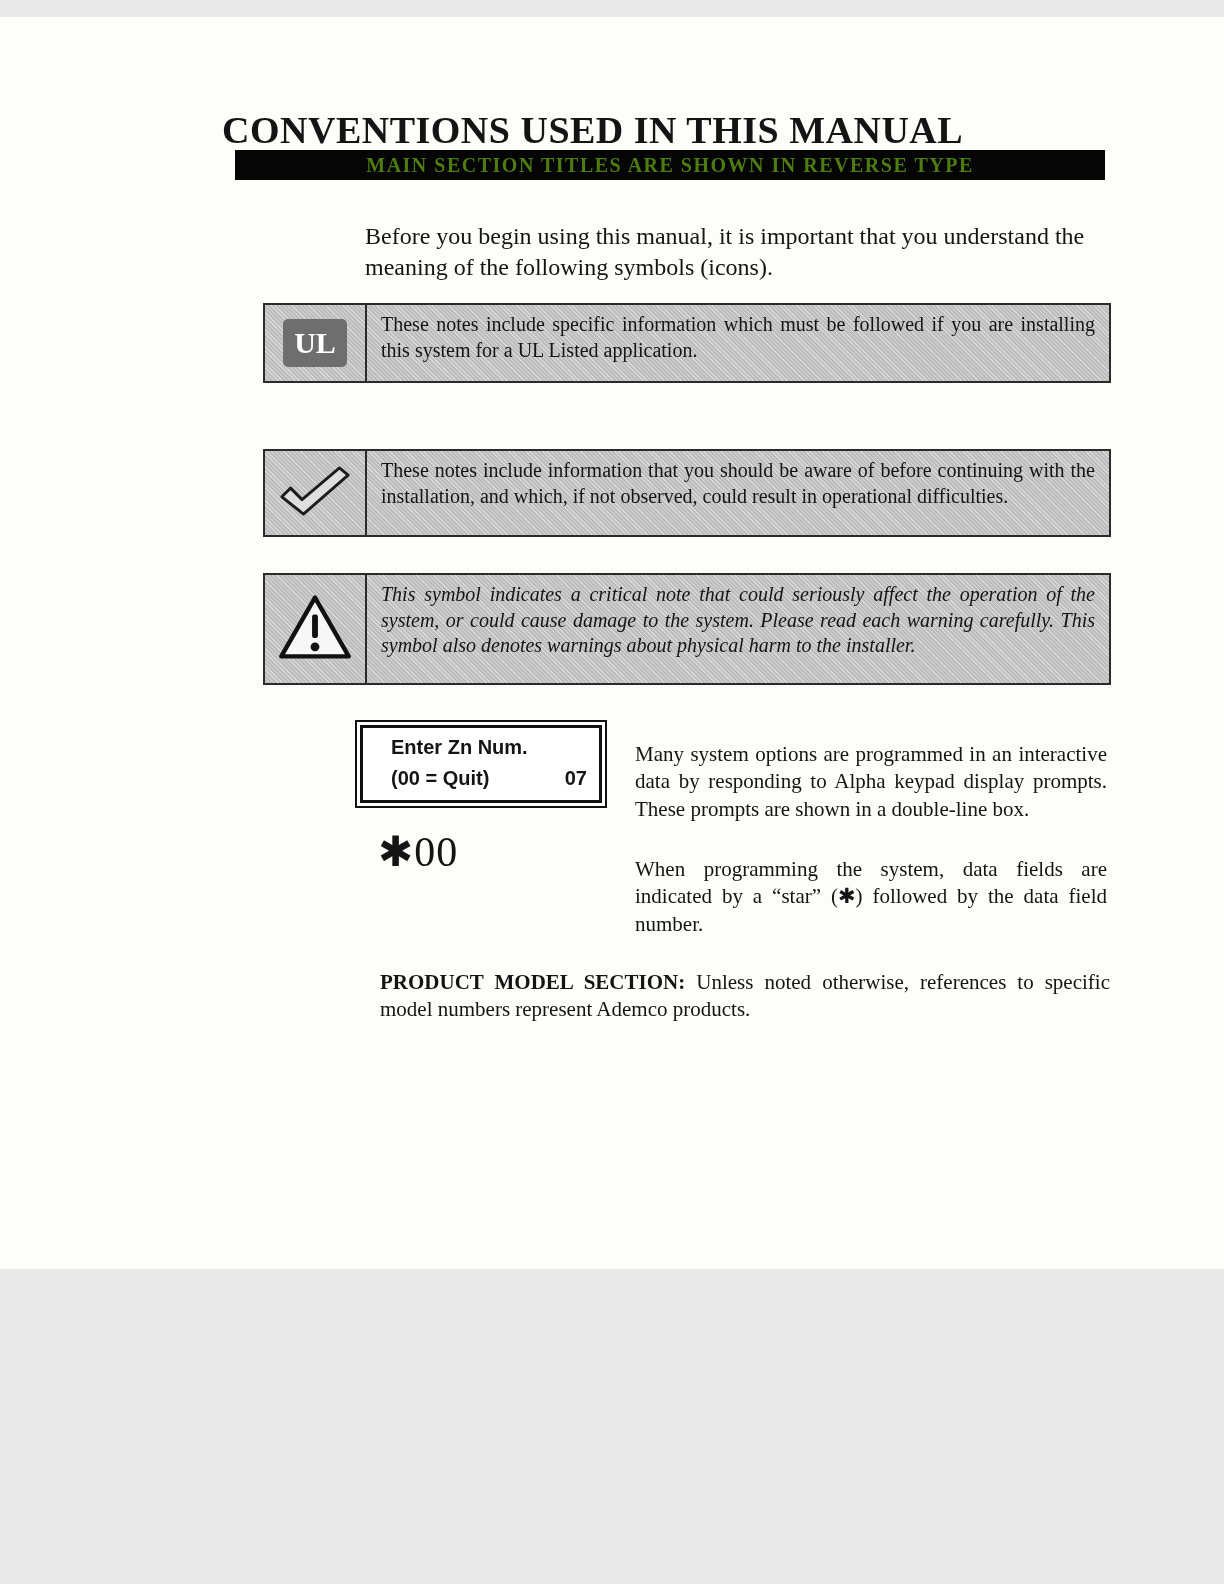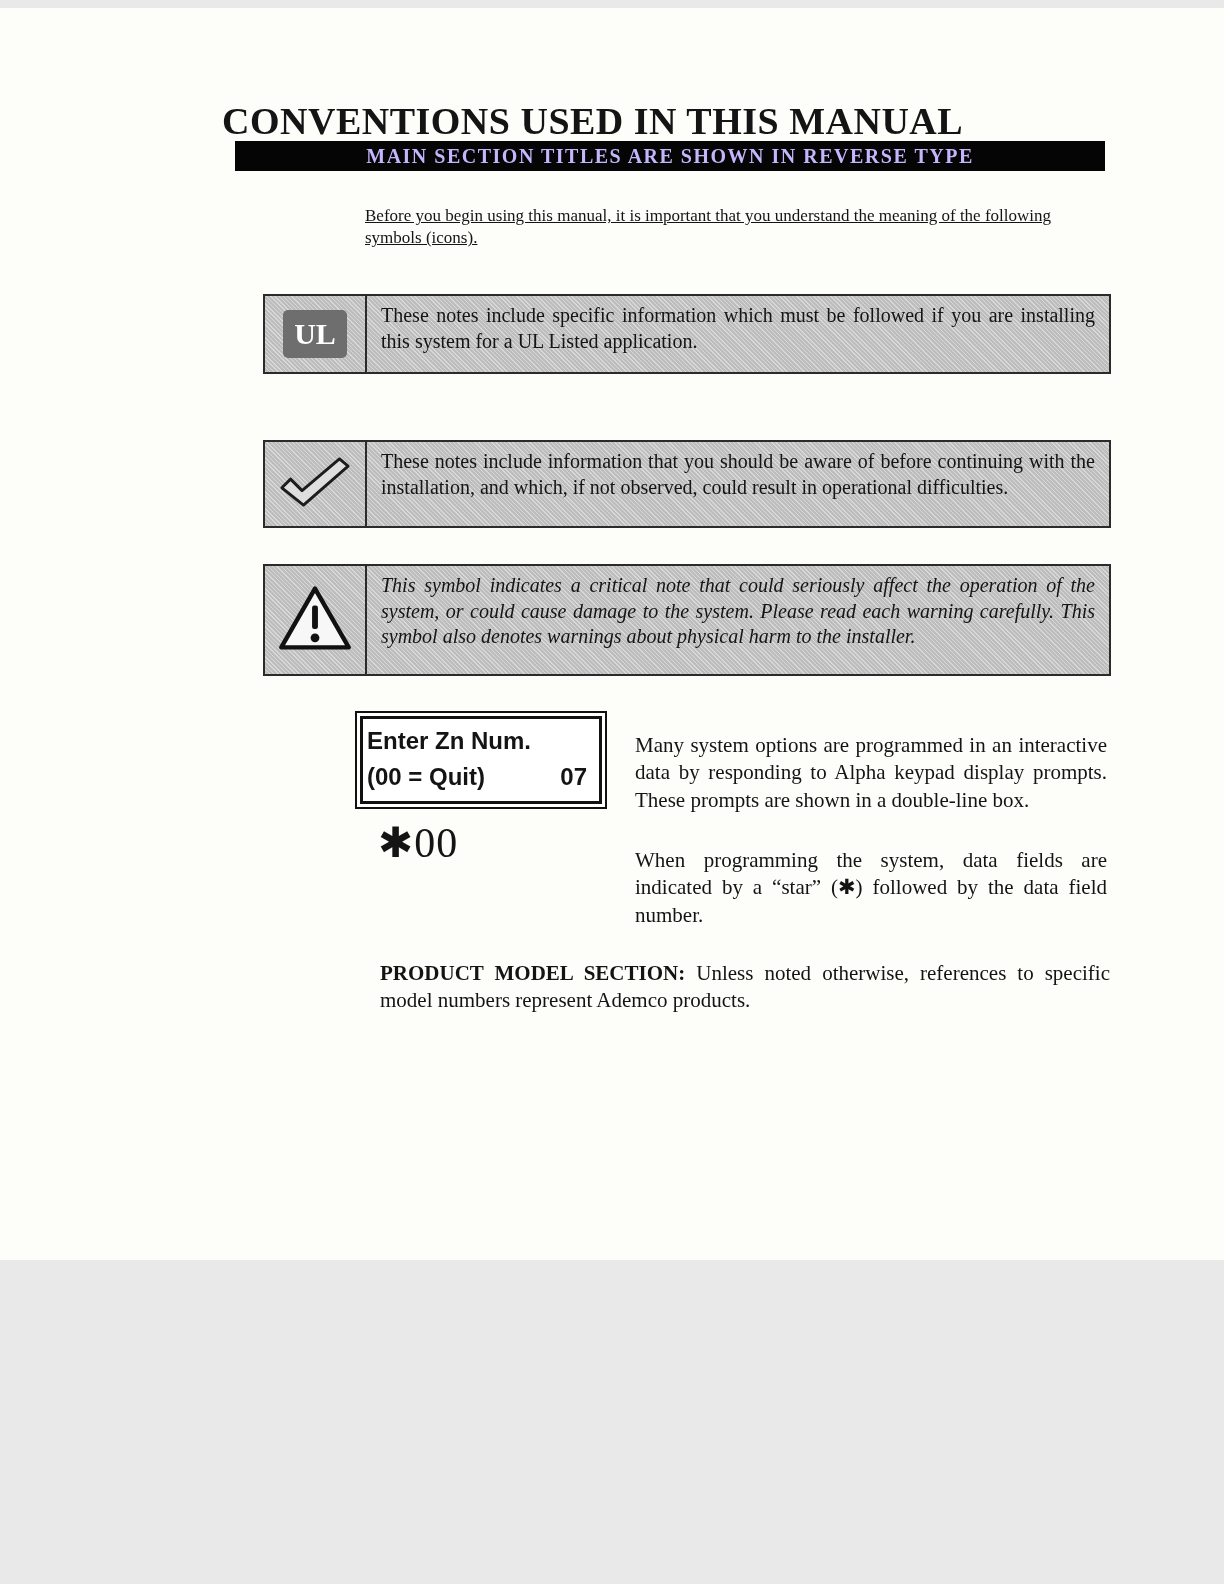--- a/index.html
+++ b/index.html
@@ -1,34 +1,34 @@
 <!DOCTYPE html>
 <html><head>
 <meta charset="utf-8">
 <style>
   html,body{margin:0;padding:0;background:#e9e9e9;}
   .page{
-    position:relative;width:1224px;height:1252px;margin:8px auto;
+    position:relative;width:1224px;height:1252px;margin:17px auto;
     background:#fdfdfa;color:#141414;
     font-family:"Liberation Serif",serif;
     overflow:hidden;
   }
   .doc-title{
     position:absolute;left:222px;top:66px;
     font-size:38px;font-weight:bold;letter-spacing:.5px;white-space:nowrap;
   }
   .banner{
     position:absolute;left:235px;top:133px;width:870px;height:30px;
-    background:#050505;color:#c4b5fd;
+    background:#050505;color:#4d7c0f;
     display:flex;align-items:center;justify-content:center;
     font-size:20px;font-weight:bold;letter-spacing:1.5px;white-space:nowrap;
   }
   .intro{
     position:absolute;left:365px;top:180px;width:745px;
-    font-size:17px;line-height:1.3;text-decoration:underline;
+    font-size:24px;line-height:1.3;
   }
   .note{
     position:absolute;left:263px;width:848px;
     border:2px solid #2b2b2b;
     background-color:#c7c7c7;
     background-image:repeating-linear-gradient(45deg, rgba(255,255,255,.30) 0 1px, rgba(0,0,0,.05) 1px 3px);
     display:flex;box-sizing:border-box;
   }
   .note-icon-cell{
     flex:0 0 100px;width:100px;
@@ -46,22 +46,22 @@
     width:64px;height:48px;background:#6e6e6e;color:#fff;
     font-weight:bold;font-size:30px;border-radius:5px;
     display:flex;align-items:center;justify-content:center;
     font-family:"Liberation Serif",serif;
   }
   .display-box-outer{
     position:absolute;left:355px;top:703px;width:252px;
     border:2px solid #111;background:#fff;padding:3px;box-sizing:border-box;
   }
   .display-box-inner{
-    border:3px solid #111;padding:8px 12px 10px 4px;
-    font-family:"Liberation Sans",sans-serif;font-weight:bold;font-size:24px;
+    border:3px solid #111;padding:8px 12px 10px 28px;
+    font-family:"Liberation Sans",sans-serif;font-weight:bold;font-size:20px;
   }
   .display-line2{display:flex;justify-content:space-between;margin-top:8px;}
   .caption{
     position:absolute;left:635px;width:472px;
     font-size:21px;line-height:1.3;text-align:justify;
   }
   #caption-display{top:703px;}
   #caption-star{top:818px;}
   .star-field{
     position:absolute;left:378px;top:810px;

